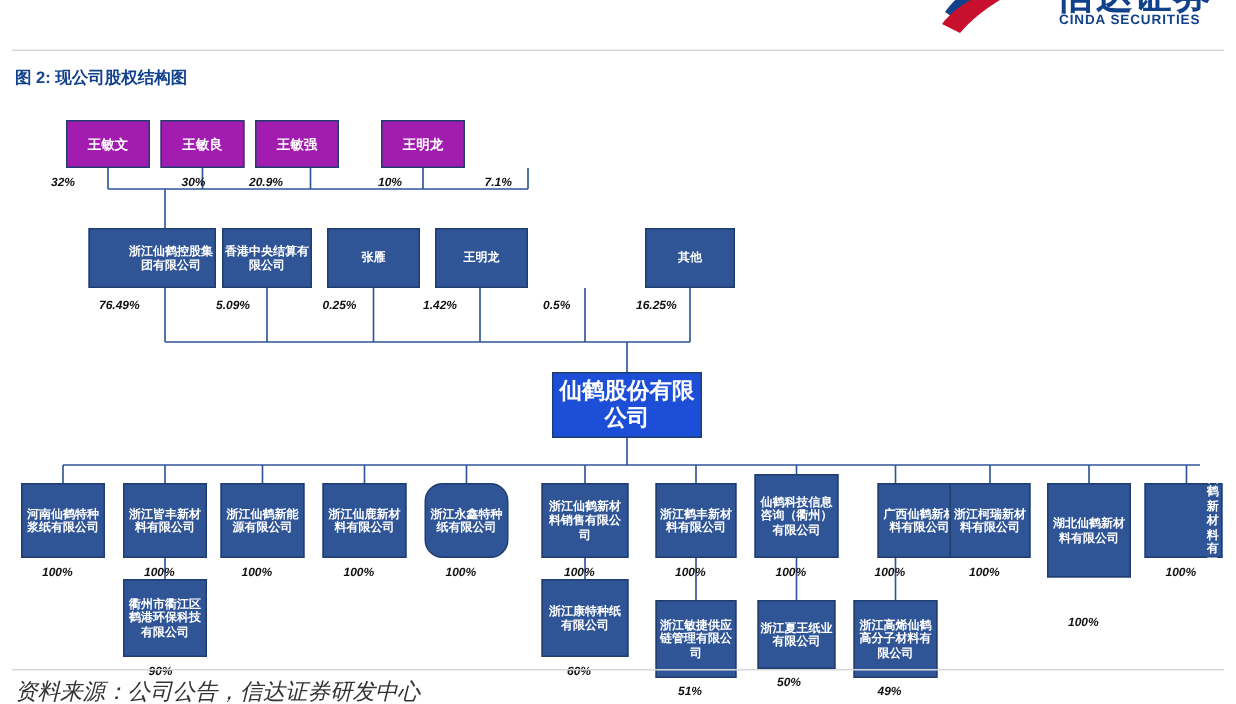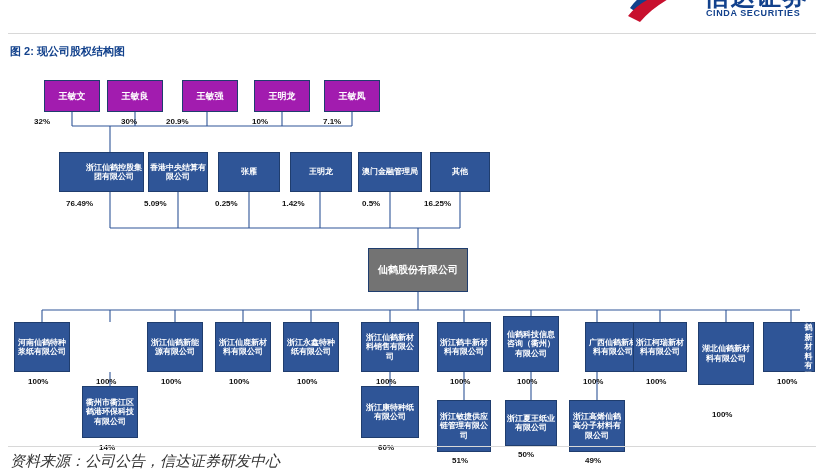--- a/index.html
+++ b/index.html
@@ -59,25 +59,26 @@
     display:flex;
     align-items:center;
     justify-content:center;
     box-sizing:border-box;
     padding:1px 1px;
     font-weight:bold;
     letter-spacing:0px;
   }
   .node.l1{background:#a21caf;font-size:9px;}
   .node.l2{background:#2f5597;}
-  .node.root{background:#737373;font-size:10px;align-items:center;}
+  .node.root{background:#1d4ed8;font-size:15px;align-items:center;}
   .pct{
     position:absolute;
     font-size:8px;font-weight:bold;color:#111;
     white-space:nowrap;
+    font-style:italic;
   }
   
   .rule-bot{
     position:absolute;left:8px;top:446px;width:808px;height:1px;background:#d8d8d8;
   }
   .source{
     position:absolute;left:10px;top:452px;
     font-size:15px;color:#333;font-style:italic;
   }
 </style>
@@ -144,76 +145,73 @@
       <line x1="597" y1="312" x2="597" y2="340"></line>
     </g>
   </svg>
 
   <div class="node l1" style="left:44px;top:20px;width:56px;height:32px;">
       <span>王敏文</span>
     </div>
   <div class="node l1" style="left:107px;top:20px;width:56px;height:32px;">
       <span>王敏良</span>
     </div>
-  <div class="node l1" style="left:182px;top:20px;width:56px;height:32px;">
+  <div class="node l1" style="left:170px;top:20px;width:56px;height:32px;">
       <span>王敏强</span>
     </div>
   <div class="node l1" style="left:254px;top:20px;width:56px;height:32px;">
       <span>王明龙</span>
-    </div>
-  <div class="node l1" style="left:324px;top:20px;width:56px;height:32px;">
-      <span>王敏凤</span>
     </div>
 
   <div class="pct" style="left:34px;top:57px;">32%</div>
   <div class="pct" style="left:100px;top:57px;margin-left:21px;">30%</div>
   <div class="pct" style="left:166px;top:57px;">20.9%</div>
   <div class="pct" style="left:252px;top:57px;">10%</div>
   <div class="pct" style="left:323px;top:57px;">7.1%</div>
 
   <div class="node l2" style="left:59px;top:92px;width:85px;height:40px;padding-left:26px;">
       <span>浙江仙鹤控股集团有限公司</span>
     </div>
   <div class="node l2" style="left:148px;top:92px;width:60px;height:40px;">
       <span>香港中央结算有限公司</span>
     </div>
   <div class="node l2" style="left:218px;top:92px;width:62px;height:40px;">
       <span>张雁</span>
     </div>
   <div class="node l2" style="left:290px;top:92px;width:62px;height:40px;">
       <span>王明龙</span>
-    </div>
-  <div class="node l2" style="left:358px;top:92px;width:64px;height:40px;">
-      <span>澳门金融管理局</span>
     </div>
   <div class="node l2" style="left:430px;top:92px;width:60px;height:40px;">
       <span>其他</span>
     </div>
 
   <div class="pct" style="left:66px;top:139px;">76.49%</div>
   <div class="pct" style="left:144px;top:139px;">5.09%</div>
   <div class="pct" style="left:215px;top:139px;">0.25%</div>
   <div class="pct" style="left:282px;top:139px;">1.42%</div>
   <div class="pct" style="left:362px;top:139px;">0.5%</div>
   <div class="pct" style="left:424px;top:139px;">16.25%</div>
 
   <div class="node root" style="left:368px;top:188px;width:100px;height:44px;">
       <span>仙鹤股份有限公司</span>
     </div>
 
   <div class="node" style="left:14px;top:262px;width:56px;height:50px;">
       <span>河南仙鹤特种浆纸有限公司</span>
     </div>
+  <div class="node" style="left:82px;top:262px;width:56px;height:50px;">
+      <span>浙江皆丰新材料有限公司</span>
+    </div>
   <div class="node" style="left:147px;top:262px;width:56px;height:50px;">
       <span>浙江仙鹤新能源有限公司</span>
     </div>
   <div class="node" style="left:215px;top:262px;width:56px;height:50px;">
       <span>浙江仙鹿新材料有限公司</span>
     </div>
-  <div class="node" style="left:283px;top:262px;width:56px;height:50px;">
+  <div class="node" style="left:283px;top:262px;width:56px;height:50px;border-radius:12px;">
       <span>浙江永鑫特种纸有限公司</span>
     </div>
   <div class="node" style="left:361px;top:262px;width:58px;height:50px;">
       <span>浙江仙鹤新材料销售有限公司</span>
     </div>
   <div class="node" style="left:437px;top:262px;width:54px;height:50px;">
       <span>浙江鹤丰新材料有限公司</span>
     </div>
   <div class="node" style="left:503px;top:256px;width:56px;height:56px;">
       <span>仙鹤科技信息咨询（衢州）有限公司</span>
@@ -240,21 +238,21 @@
   <div class="pct" style="left:450px;top:317px;">100%</div>
   <div class="pct" style="left:517px;top:317px;">100%</div>
   <div class="pct" style="left:583px;top:317px;">100%</div>
   <div class="pct" style="left:646px;top:317px;">100%</div>
   <div class="pct" style="left:712px;top:350px;">100%</div>
   <div class="pct" style="left:777px;top:317px;">100%</div>
 
   <div class="node" style="left:82px;top:326px;width:56px;height:52px;">
       <span>衢州市衢江区鹤港环保科技有限公司</span>
     </div>
-  <div class="pct" style="left:99px;top:383px;">14%</div>
+  <div class="pct" style="left:99px;top:383px;">90%</div>
 
   <div class="node" style="left:361px;top:326px;width:58px;height:52px;">
       <span>浙江康特种纸有限公司</span>
     </div>
   <div class="pct" style="left:378px;top:383px;">60%</div>
 
   <div class="node" style="left:437px;top:340px;width:54px;height:52px;">
       <span>浙江敏捷供应链管理有限公司</span>
     </div>
   <div class="pct" style="left:452px;top:396px;">51%</div>

